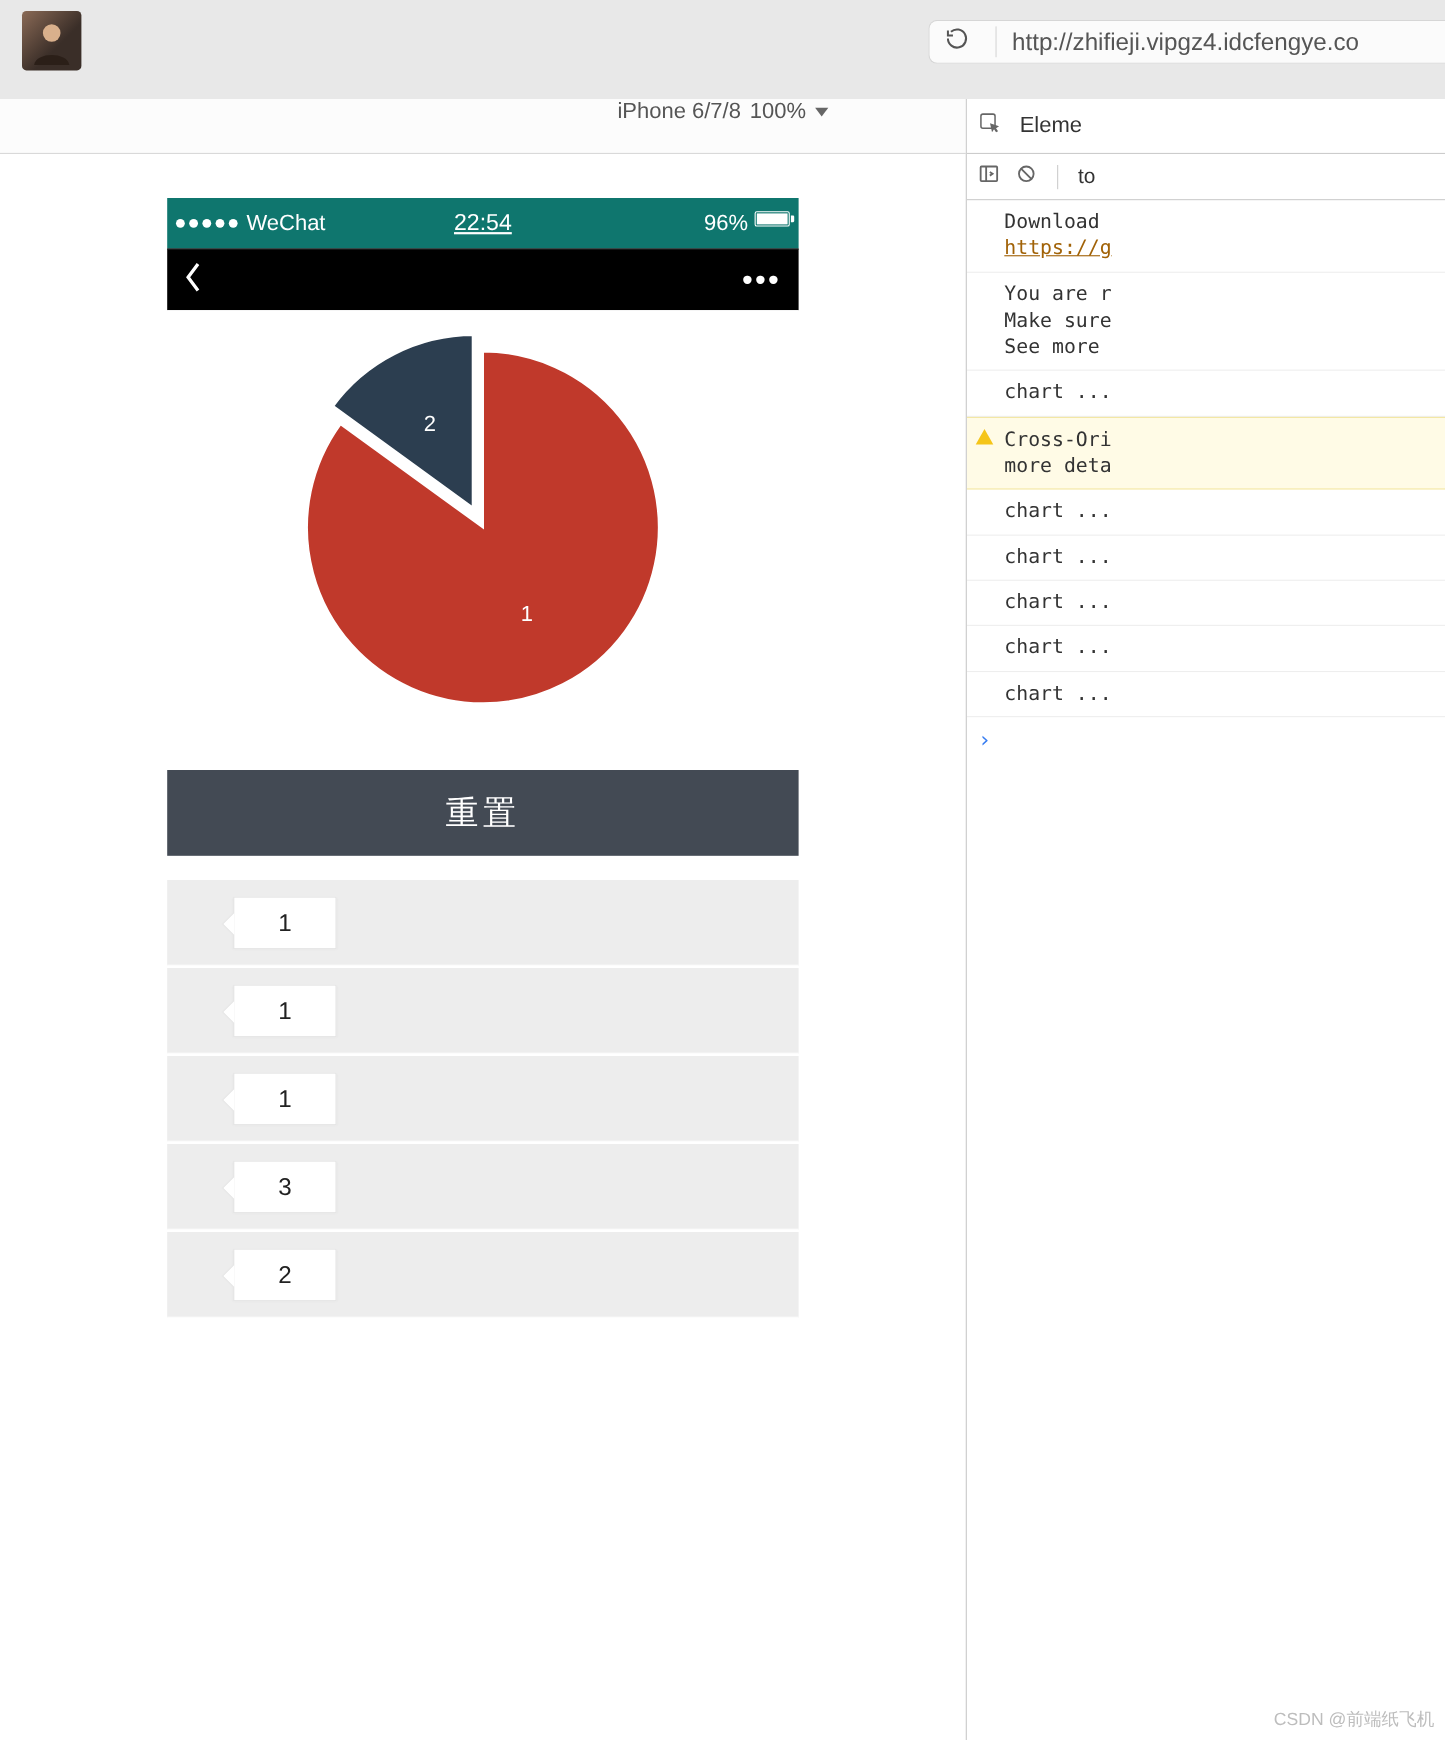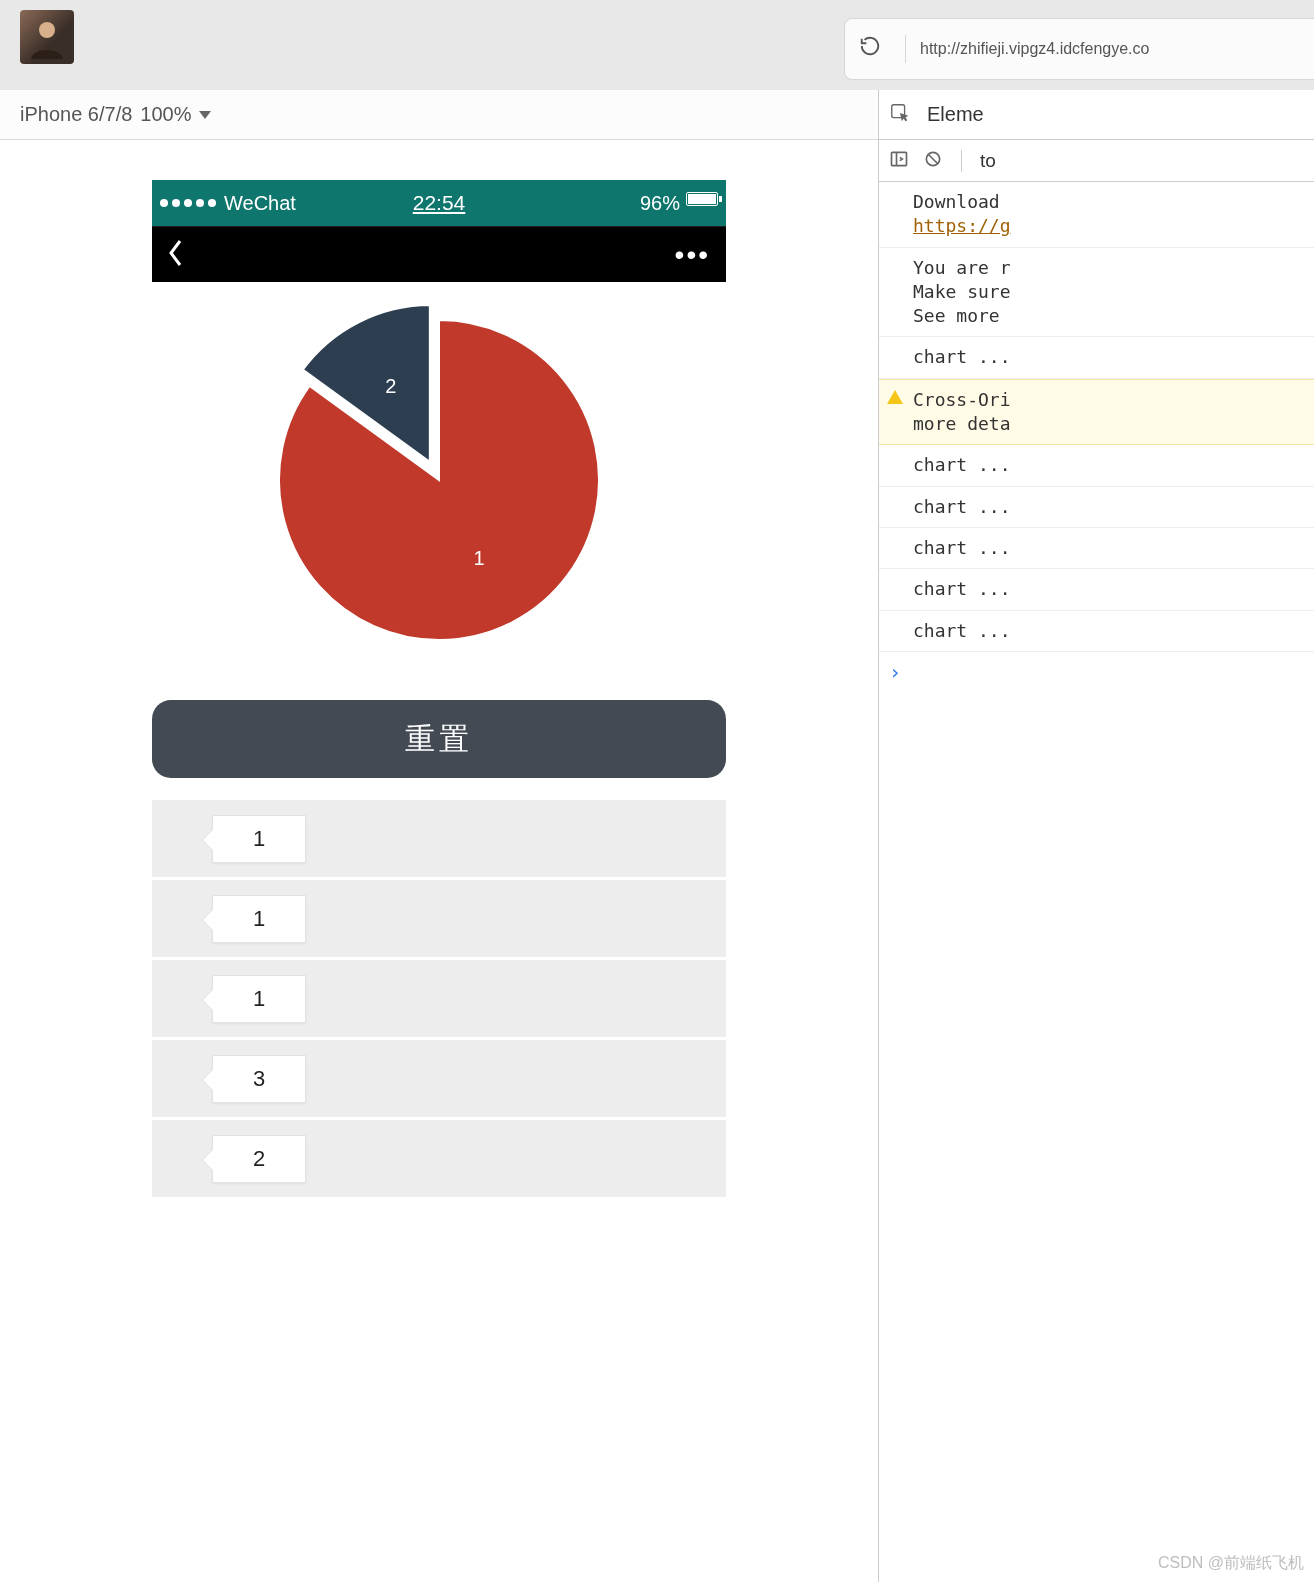--- a/index.html
+++ b/index.html
@@ -28,48 +28,49 @@
     width: 54px; height: 54px;
     background: linear-gradient(135deg,#8a6a56 0%, #3a2e28 60%);
     border-radius: 4px;
     display:flex;align-items:center;justify-content:center;
     overflow:hidden;
   }
   .avatar svg { width: 48px; height:48px; }
   .url-bar {
     position: absolute;
     right: 0; top: 18px;
-    height: 62px;
+    height: 40px;
     width: 470px;
     background: #fbfbfb;
     border: 1px solid #d6d6d6;
     border-right: none;
     border-radius: 8px 0 0 8px;
     display: flex;
     align-items: center;
     padding-left: 14px;
     color: #555;
-    font-size: 16px;
+    font-size: 22px;
   }
   .url-bar .reload { margin-right: 10px; font-size: 22px; color:#555;}
   .url-bar .divider { width:1px; height:28px; background:#d6d6d6; margin:0 14px;}
   .url-text { white-space: nowrap; overflow:hidden; }
 
   
   .device-bar {
     position: absolute;
     top: 90px; left: 0; right: 0;
     height: 50px;
     background: #fcfcfc;
     border-bottom: 1px solid #d9d9d9;
     display:flex;
     align-items:center;
     padding: 0 20px;
     color:#555;
     font-size: 20px;
+    flex-direction: column;
   }
   .device-select {
     display:flex; align-items:center; gap:8px;
   }
   .device-select .tri {
     width:0;height:0;border-left:6px solid transparent;border-right:6px solid transparent;border-top:8px solid #666;
   }
   .device-bar .ext-icon {
     margin-left:auto;
   }
@@ -135,21 +136,20 @@
   .reset-btn {
     margin: 18px 0 0 0;
     height: 78px;
     background:#434a54;
     color:#fff;
     font-size:30px;
     display:flex;
     align-items:center;
     justify-content:center;
     letter-spacing:4px;
-    border-radius:19px;
   }
 
   .list {
     margin-top: 22px;
     display:flex;
     flex-direction:column;
     gap:2px;
     background:#fff;
   }
   .list-row {

